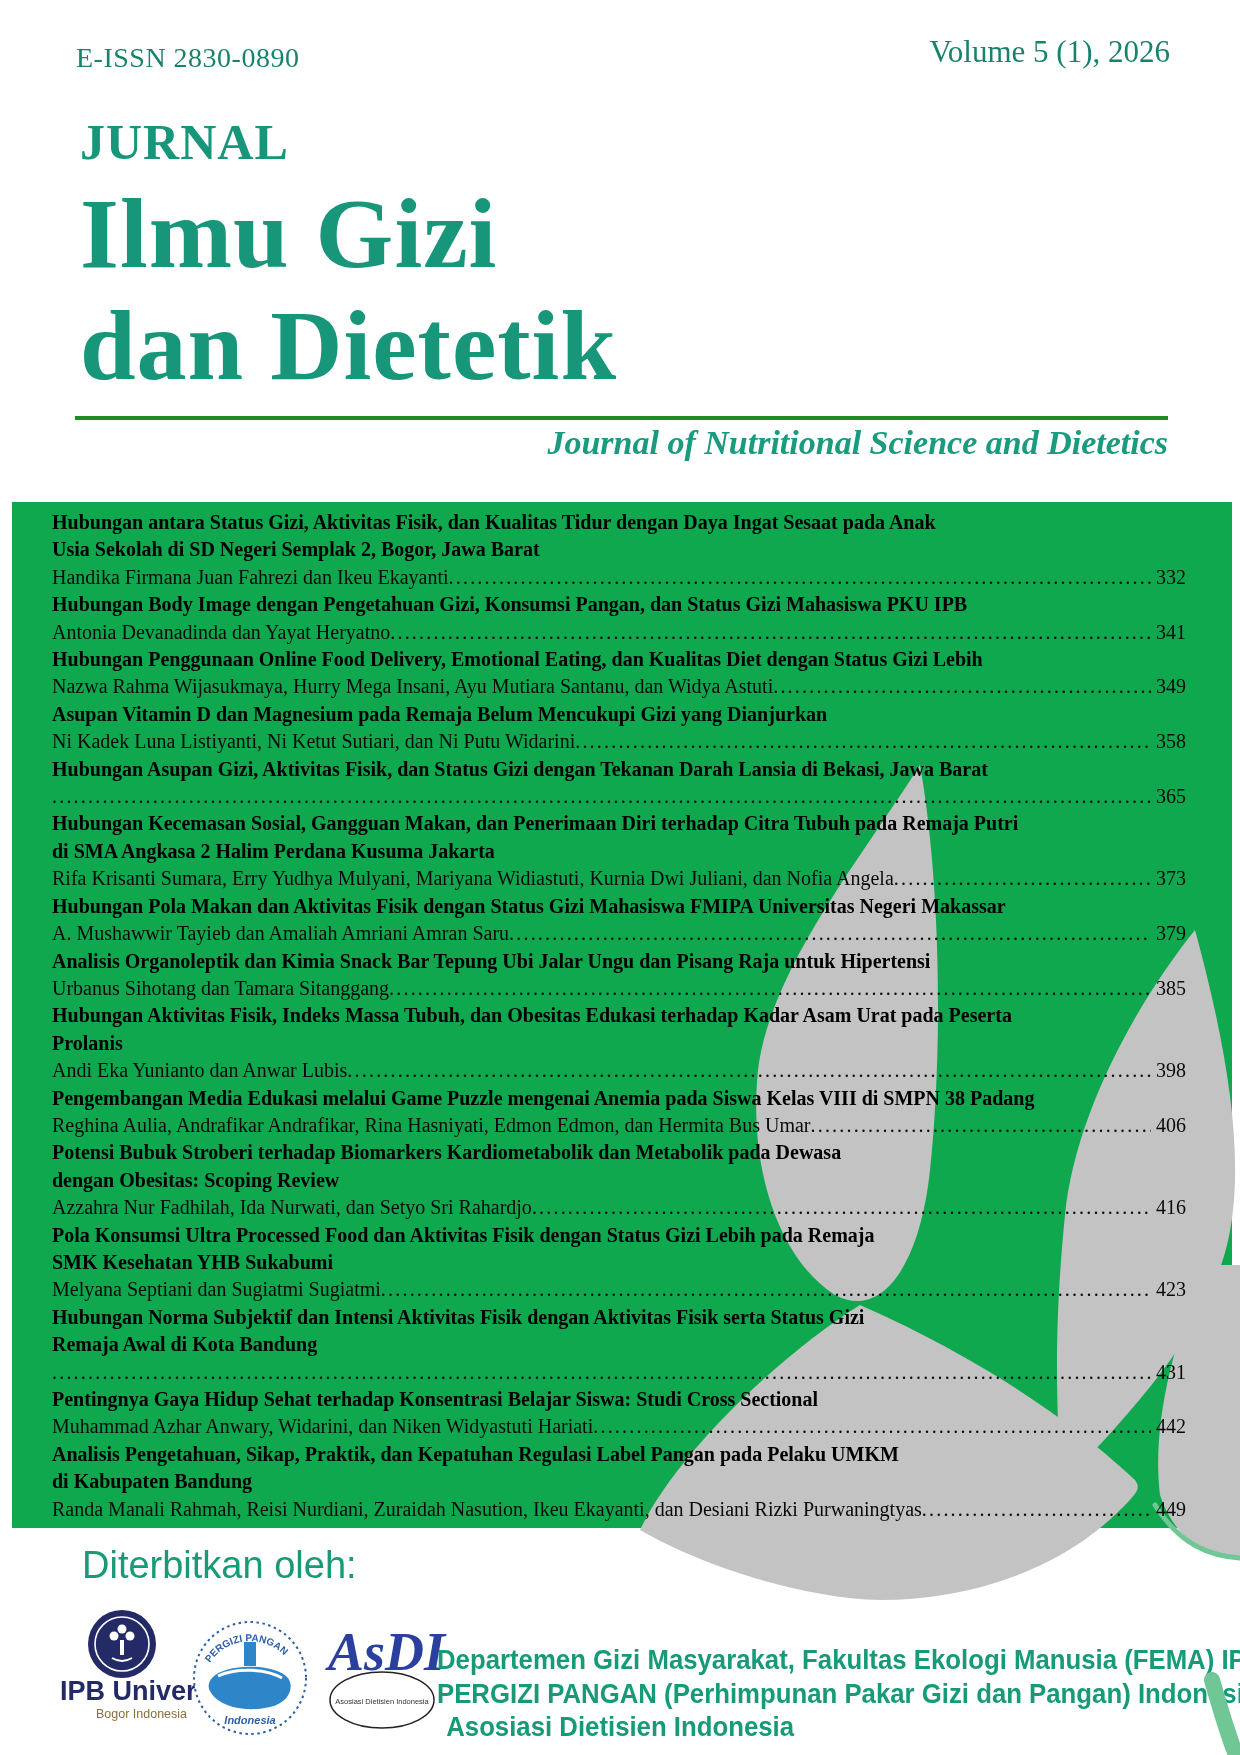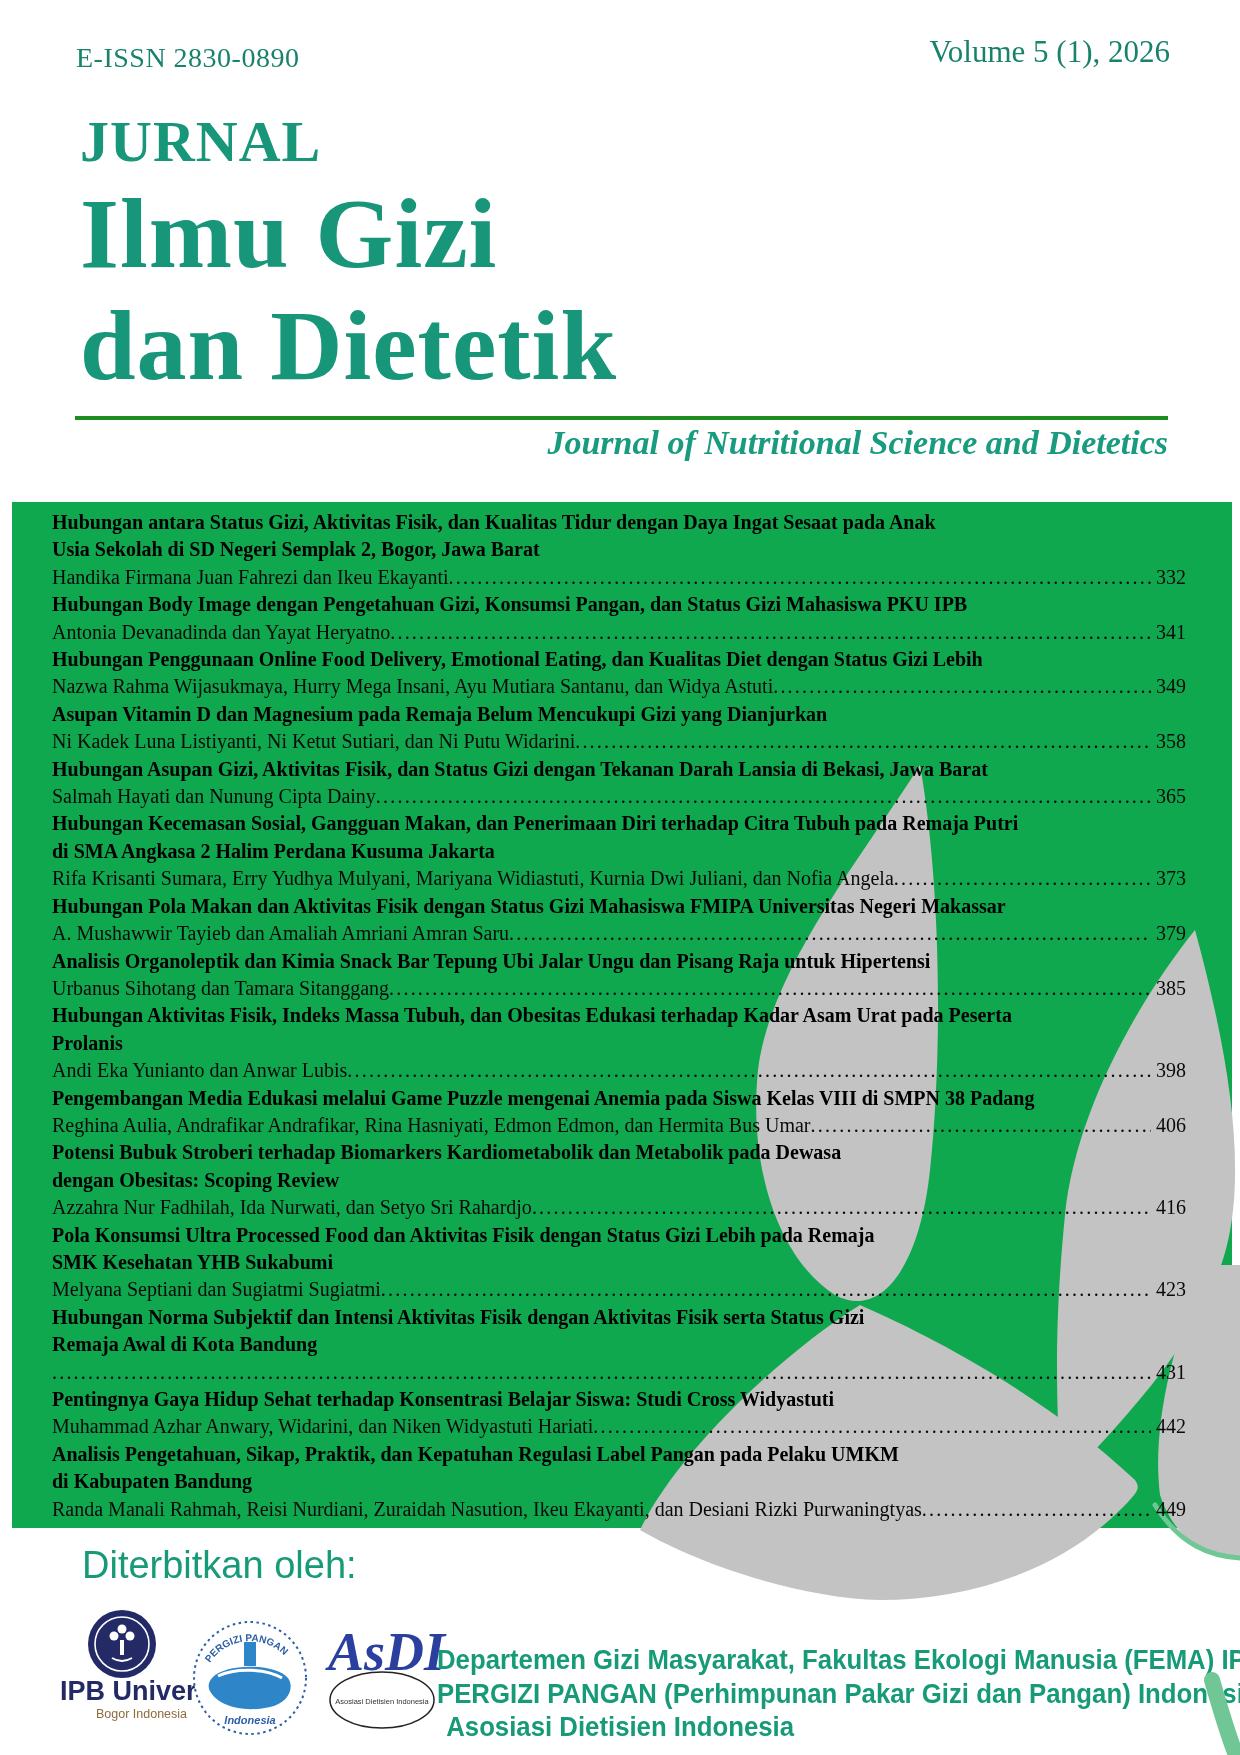--- a/index.html
+++ b/index.html
@@ -9,21 +9,21 @@
   }
   
   .eissn {
     position:absolute; left:76px; top:42px; font-size:28px; color:#18836c;
     letter-spacing:0.5px;
   }
   .volume {
     position:absolute; right:70px; top:34px; font-size:31px; color:#18836c;
   }
   .masthead { position:absolute; left:80px; top:106px; color:#18967a; }
-  .masthead .kicker { font-size:58px; font-weight:bold; line-height:72px; letter-spacing:1px; }
+  .masthead .kicker { font-size:50px; font-weight:bold; line-height:72px; letter-spacing:1px; }
   .masthead .big   { font-size:100px; font-weight:bold; line-height:112px; letter-spacing:1px; }
   .rule {
     position:absolute; left:75px; top:416px; width:1093px; height:4px;
     background:#1e8c1e;
   }
   .subtitle {
     position:absolute; top:424px; left:75px; width:1093px; text-align:right;
     font-size:34px; font-weight:bold; font-style:italic; color:#189b7e;
   }
   
@@ -117,21 +117,20 @@
       <span class="toc-dots"></span>
       <span class="toc-page">358</span>
     </div>
   </div>
 
   <div class="toc-entry">
     <div class="toc-title">
             <div class="toc-title-line">Hubungan Asupan Gizi, Aktivitas Fisik, dan Status Gizi dengan Tekanan Darah Lansia di Bekasi, Jawa Barat</div>
           </div>
     <div class="toc-author-row">
-      <span class="toc-authors">Salmah Hayati dan Nunung Cipta Dainy</span>
       <span class="toc-dots"></span>
       <span class="toc-page">365</span>
     </div>
   </div>
 
   <div class="toc-entry">
     <div class="toc-title">
             <div class="toc-title-line">Hubungan Kecemasan Sosial, Gangguan Makan, dan Penerimaan Diri terhadap Citra Tubuh pada Remaja Putri</div>
             <div class="toc-title-line">di SMA Angkasa 2 Halim Perdana Kusuma Jakarta</div>
           </div>
@@ -217,21 +216,21 @@
             <div class="toc-title-line">Remaja Awal di Kota Bandung</div>
           </div>
     <div class="toc-author-row">
       <span class="toc-dots"></span>
       <span class="toc-page">431</span>
     </div>
   </div>
 
   <div class="toc-entry">
     <div class="toc-title">
-            <div class="toc-title-line">Pentingnya Gaya Hidup Sehat terhadap Konsentrasi Belajar Siswa: Studi Cross Widyastuti</div>
+            <div class="toc-title-line">Pentingnya Gaya Hidup Sehat terhadap Konsentrasi Belajar Siswa: Studi Cross Sectional</div>
           </div>
     <div class="toc-author-row">
       <span class="toc-authors">Muhammad Azhar Anwary, Widarini, dan Niken Widyastuti Hariati</span>
       <span class="toc-dots"></span>
       <span class="toc-page">442</span>
     </div>
   </div>
 
   <div class="toc-entry">
     <div class="toc-title">

